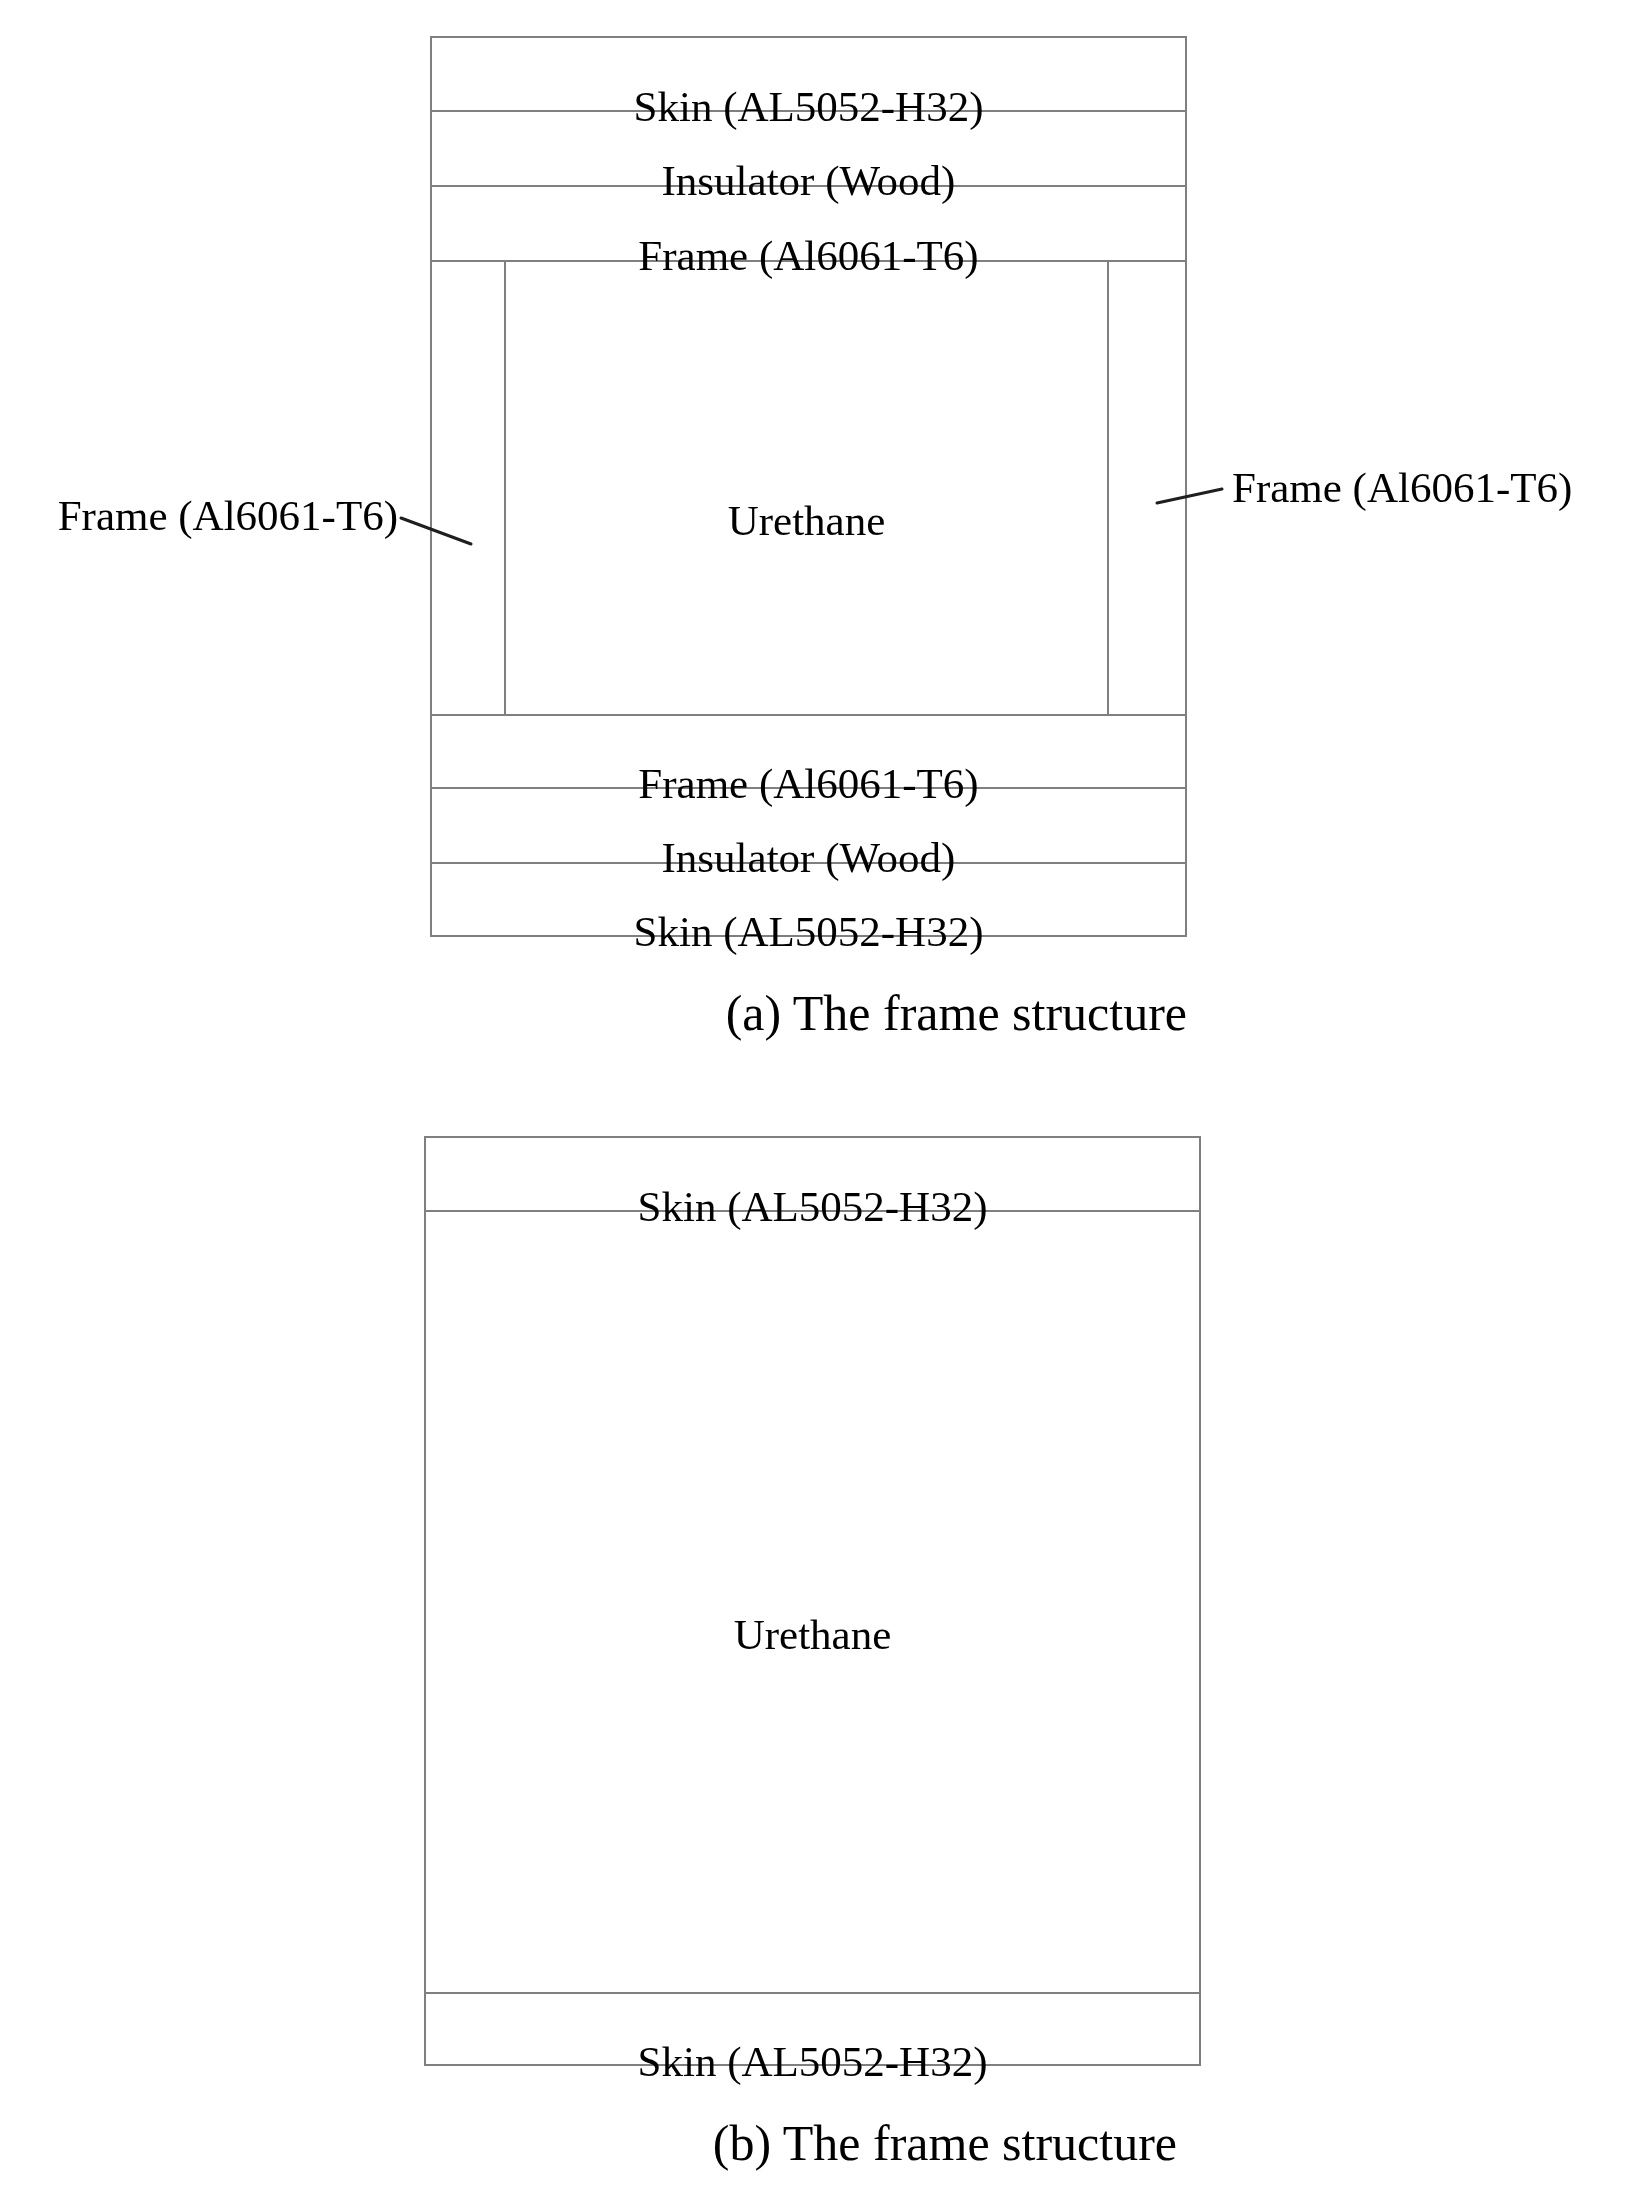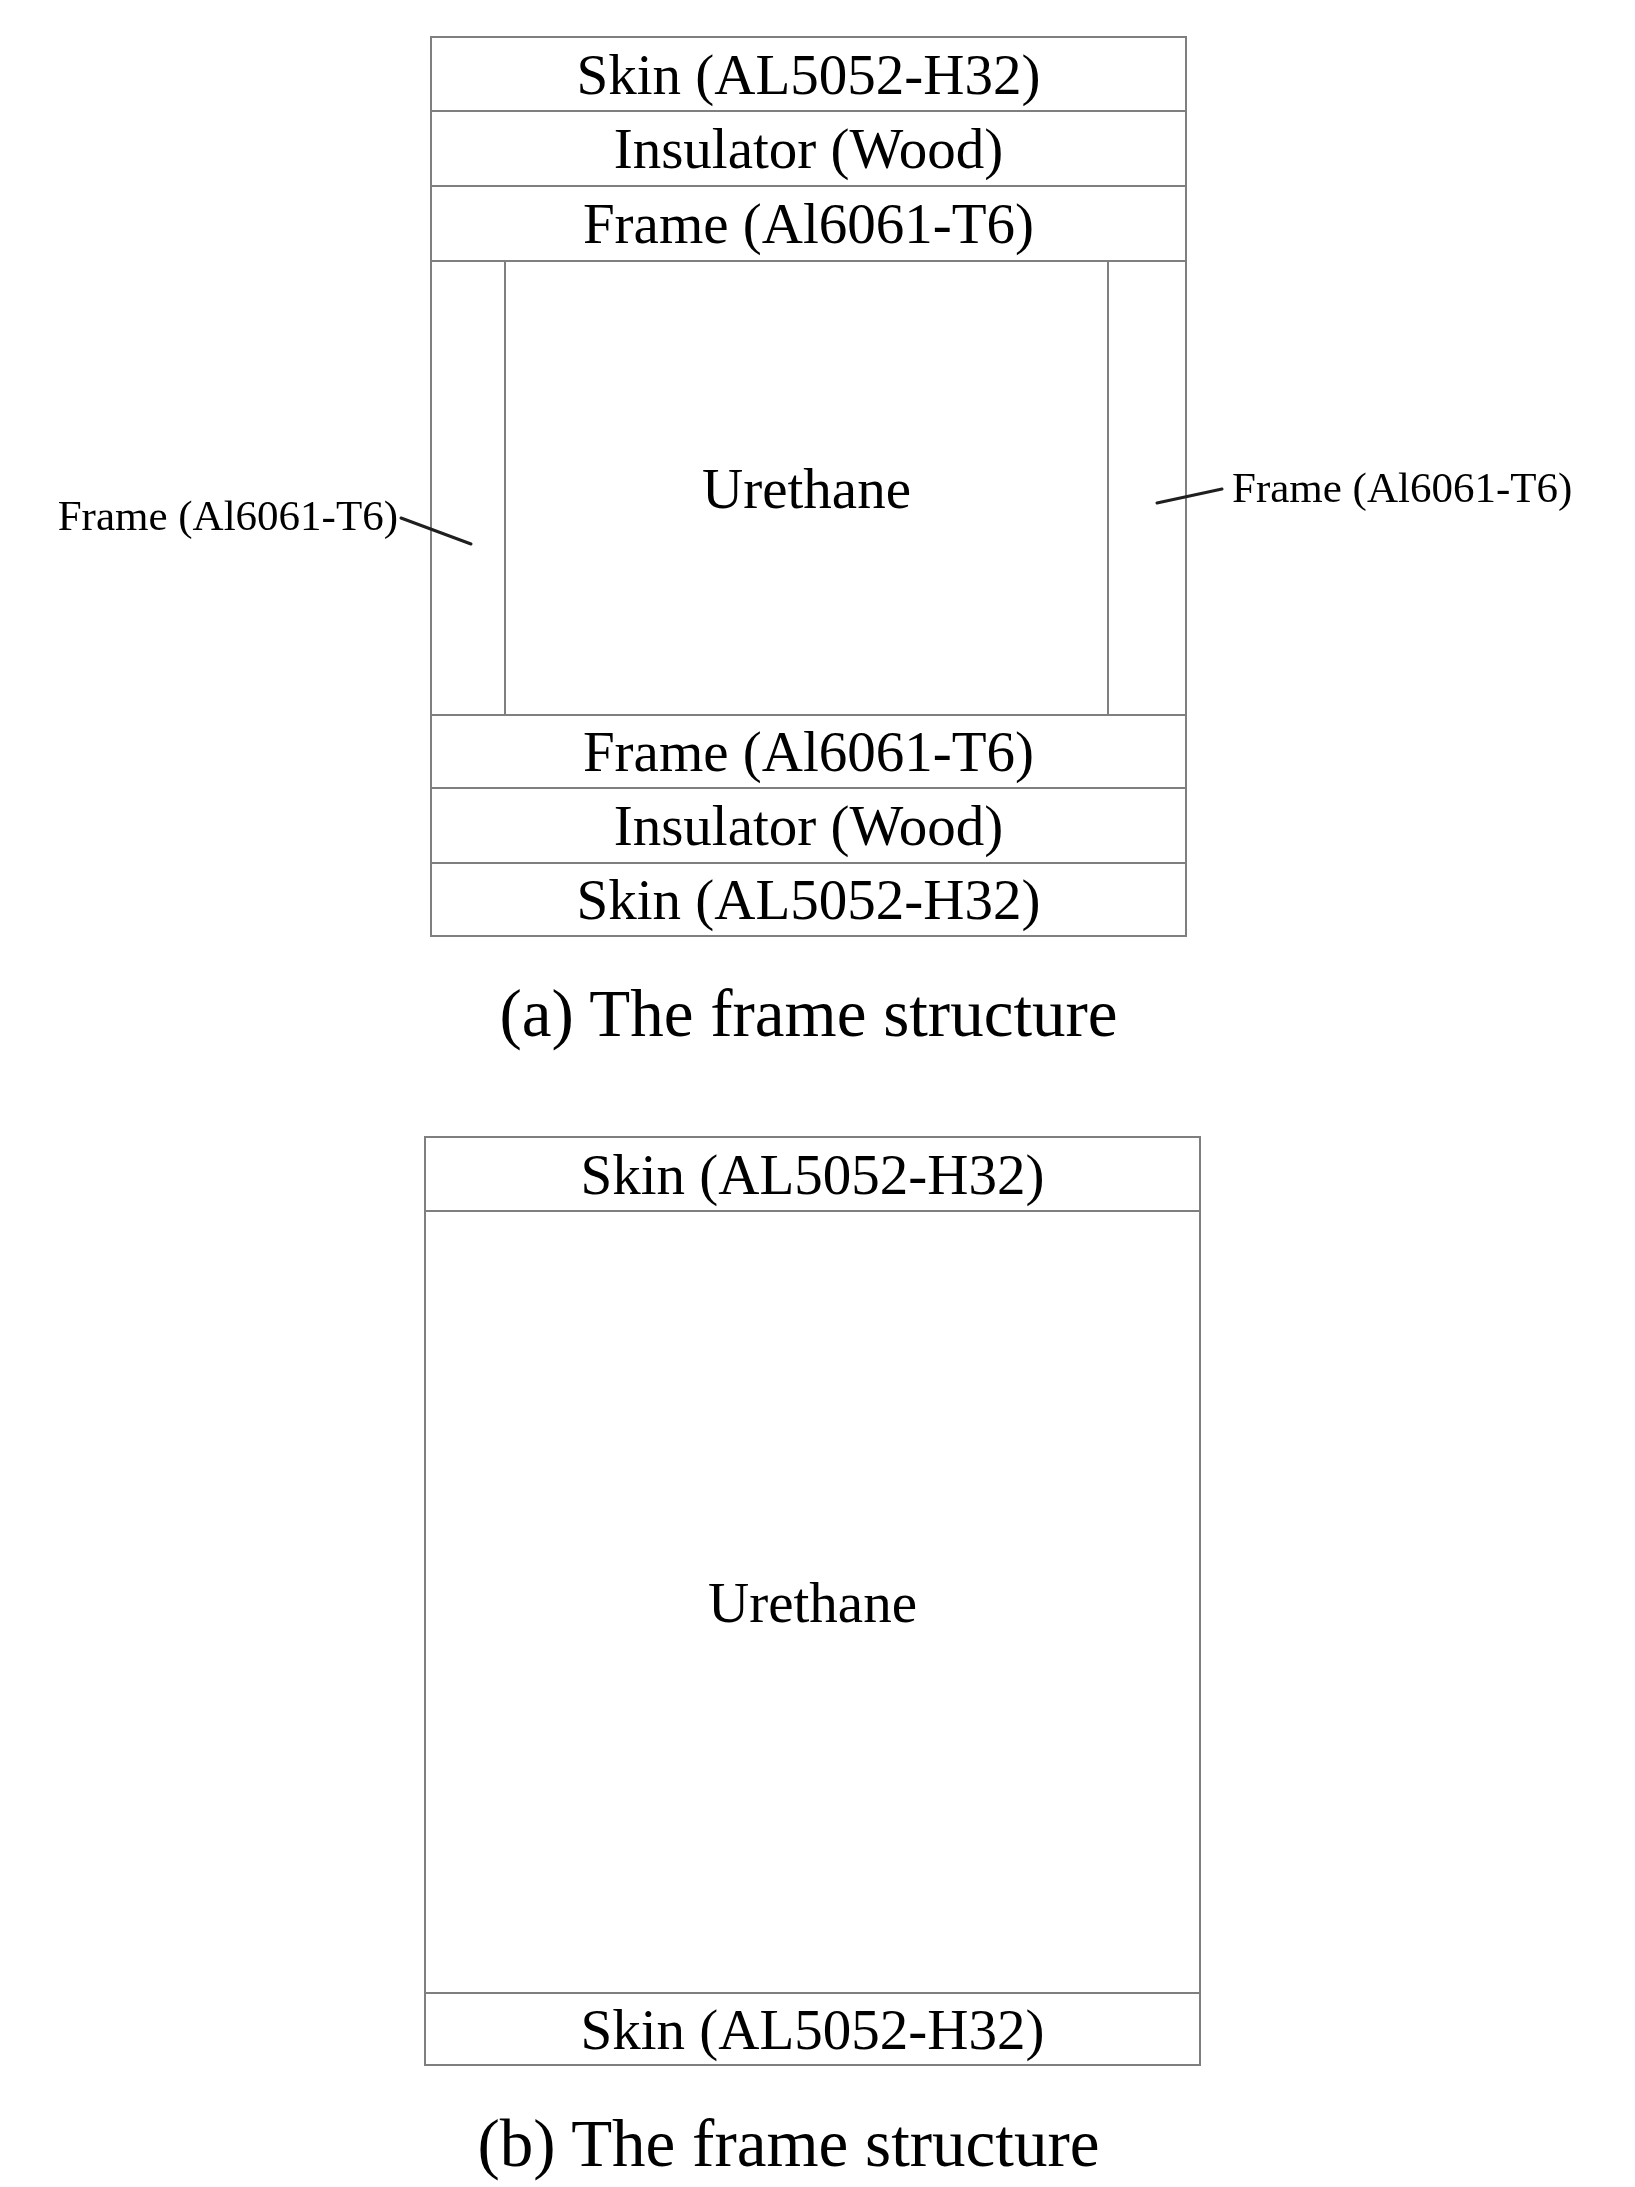--- a/index.html
+++ b/index.html
@@ -34,34 +34,35 @@
     width: 2px;
     background: #7f7f7f;
   }
   .row-label {
     position: absolute;
     left: 0;
     width: 100%;
     display: flex;
     align-items: center;
     justify-content: center;
-    font-size: 57px;
+    font-size: 43px;
     line-height: 1;
     white-space: nowrap;
+    margin-top: 32px;
   }
   .side-label {
     position: absolute;
     font-size: 43px;
     line-height: 50px;
     white-space: nowrap;
   }
   .caption {
     position: absolute;
-    text-align: center;
-    font-size: 67px;
+    text-align: right;
+    font-size: 50px;
     line-height: 60px;
     white-space: nowrap;
   }
   .leader-svg {
     position: absolute;
     left: 0;
     top: 0;
     pointer-events: none;
   }
 </style>

